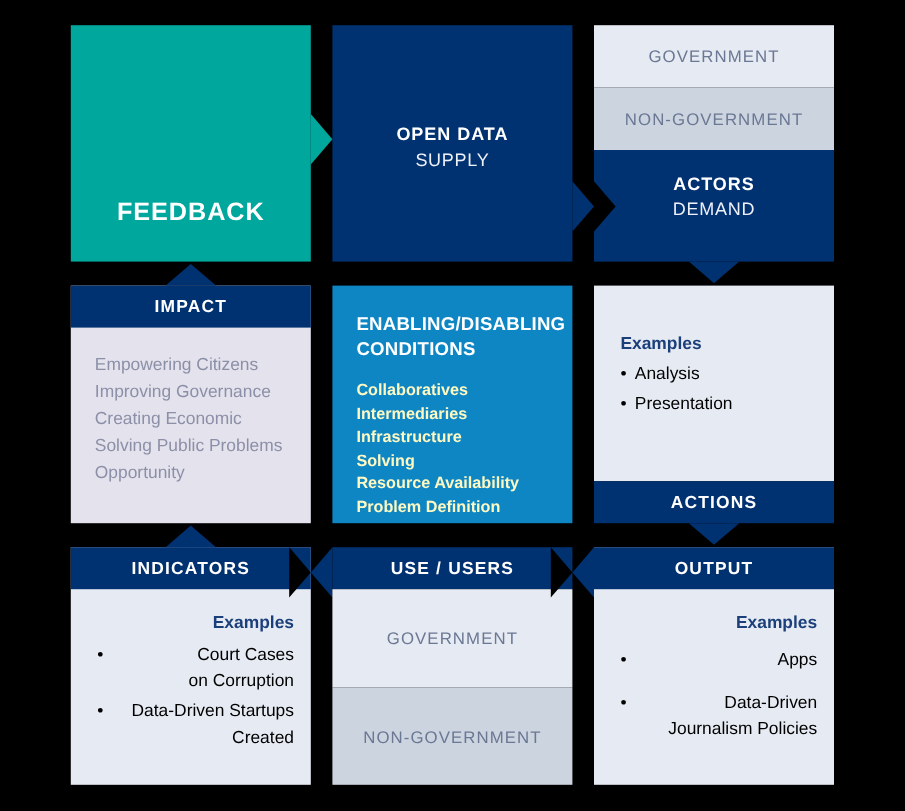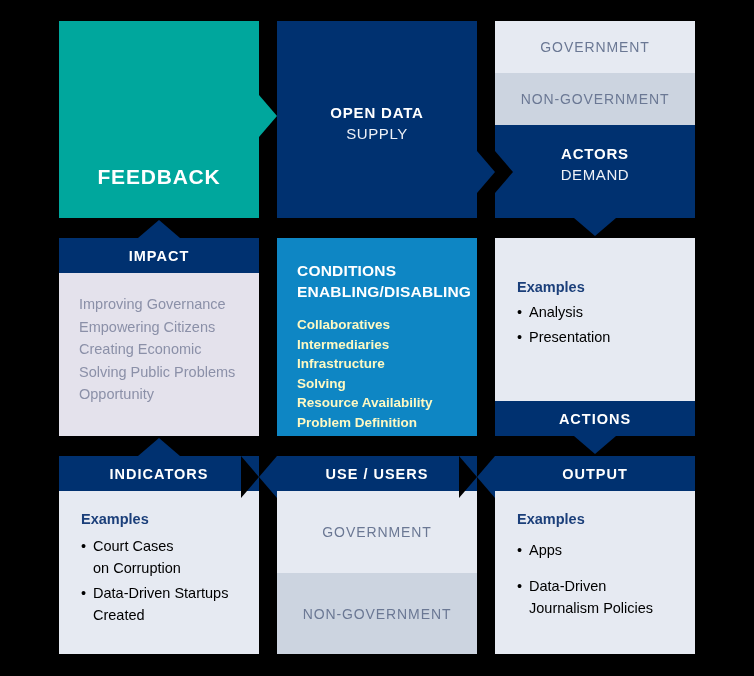--- a/index.html
+++ b/index.html
@@ -26,21 +26,21 @@
     position: absolute;
     box-sizing: border-box;
   }
 
   
   .c1 { left: 59px;  width: 200px; }
   .c2 { left: 277px; width: 200px; }
   .c3 { left: 495px; width: 200px; }
   .r1 { top: 21px;  height: 197px; }
   .r2 { top: 238px; height: 198px; }
-  .r3 { top: 456px; height: 198px; }
+  .r3 { top: 456px; height: 198px; text-align: right; }
 
   
   .fill-teal   { background: #00a79d; }
   .fill-navy   { background: #003170; }
   .fill-cyan   { background: #0e86c4; }
   .fill-lav    { background: #e4e2ec; }
   .fill-lgray1 { background: #e6eaf2; }
   .fill-lgray2 { background: #ccd4e0; }
 
   
@@ -192,34 +192,34 @@
 
       <div class="arw notch-left-black" style="left:0; top:26px;"></div>
     </div>
   </div>
 
   <div class="arw arw-down-navy" style="left:574px; top:218px;"></div>
 
   <div class="cell c1 r2 fill-lav">
     <div class="band band-top">IMPACT</div>
     <div class="panel body-list" style="top:55px; left:20px; right:16px;">
+      <div>Empowering Citizens</div>
       <div>Improving Governance</div>
-      <div>Empowering Citizens</div>
       <div>Creating Economic</div>
       <div>Solving Public Problems</div>
       <div>Opportunity</div>
     </div>
   </div>
 
   <div class="arw arw-up-navy" style="left:138px; top:220px;"></div>
 
   <div class="cell c2 r2 fill-cyan">
     <div class="panel" style="top:22px; left:20px; right:14px;">
+      <div class="ttl-white-b" style="font-size:15.5px; line-height:21px; letter-spacing:0.2px;">ENABLING/DISABLING</div>
       <div class="ttl-white-b" style="font-size:15.5px; line-height:21px; letter-spacing:0.2px;">CONDITIONS</div>
-      <div class="ttl-white-b" style="font-size:15.5px; line-height:21px; letter-spacing:0.2px;">ENABLING/DISABLING</div>
     </div>
     <div class="panel body-list-blue" style="top:77px; left:20px; right:14px;">
       <div>Collaboratives</div>
       <div>Intermediaries</div>
       <div>Infrastructure</div>
       <div>Solving</div>
       <div>Resource Availability</div>
       <div>Problem Definition</div>
     </div>
   </div>

